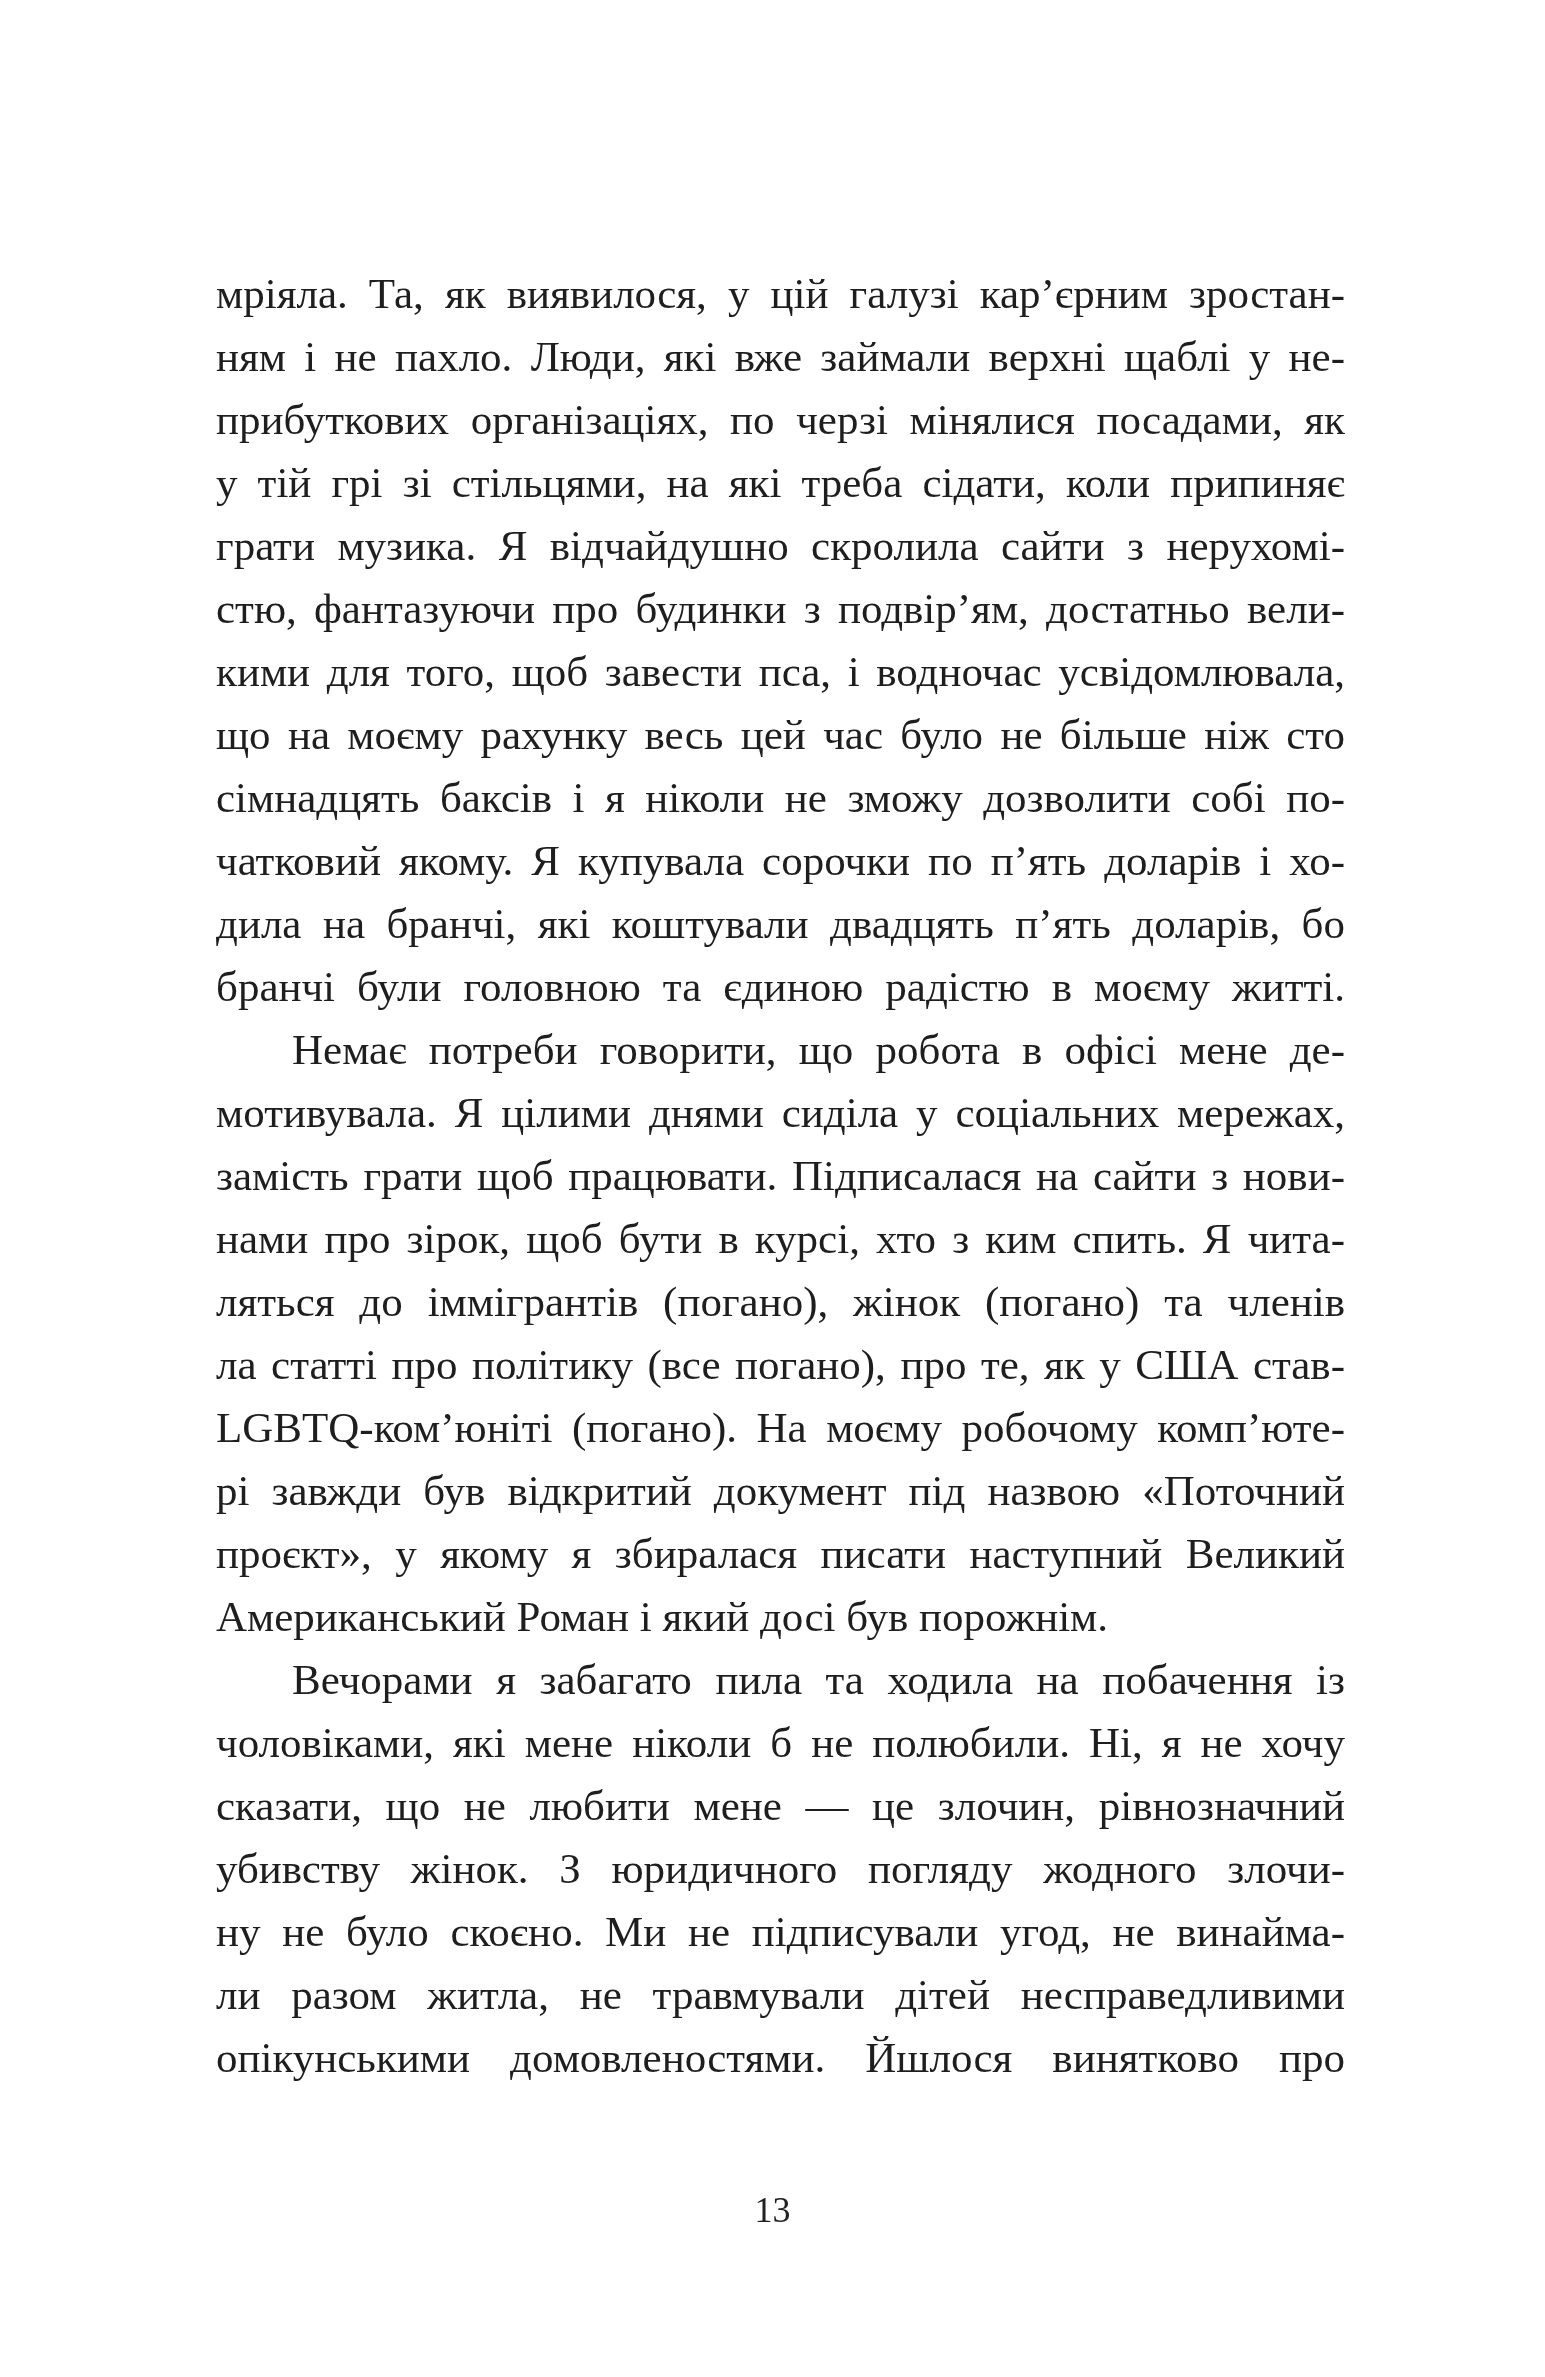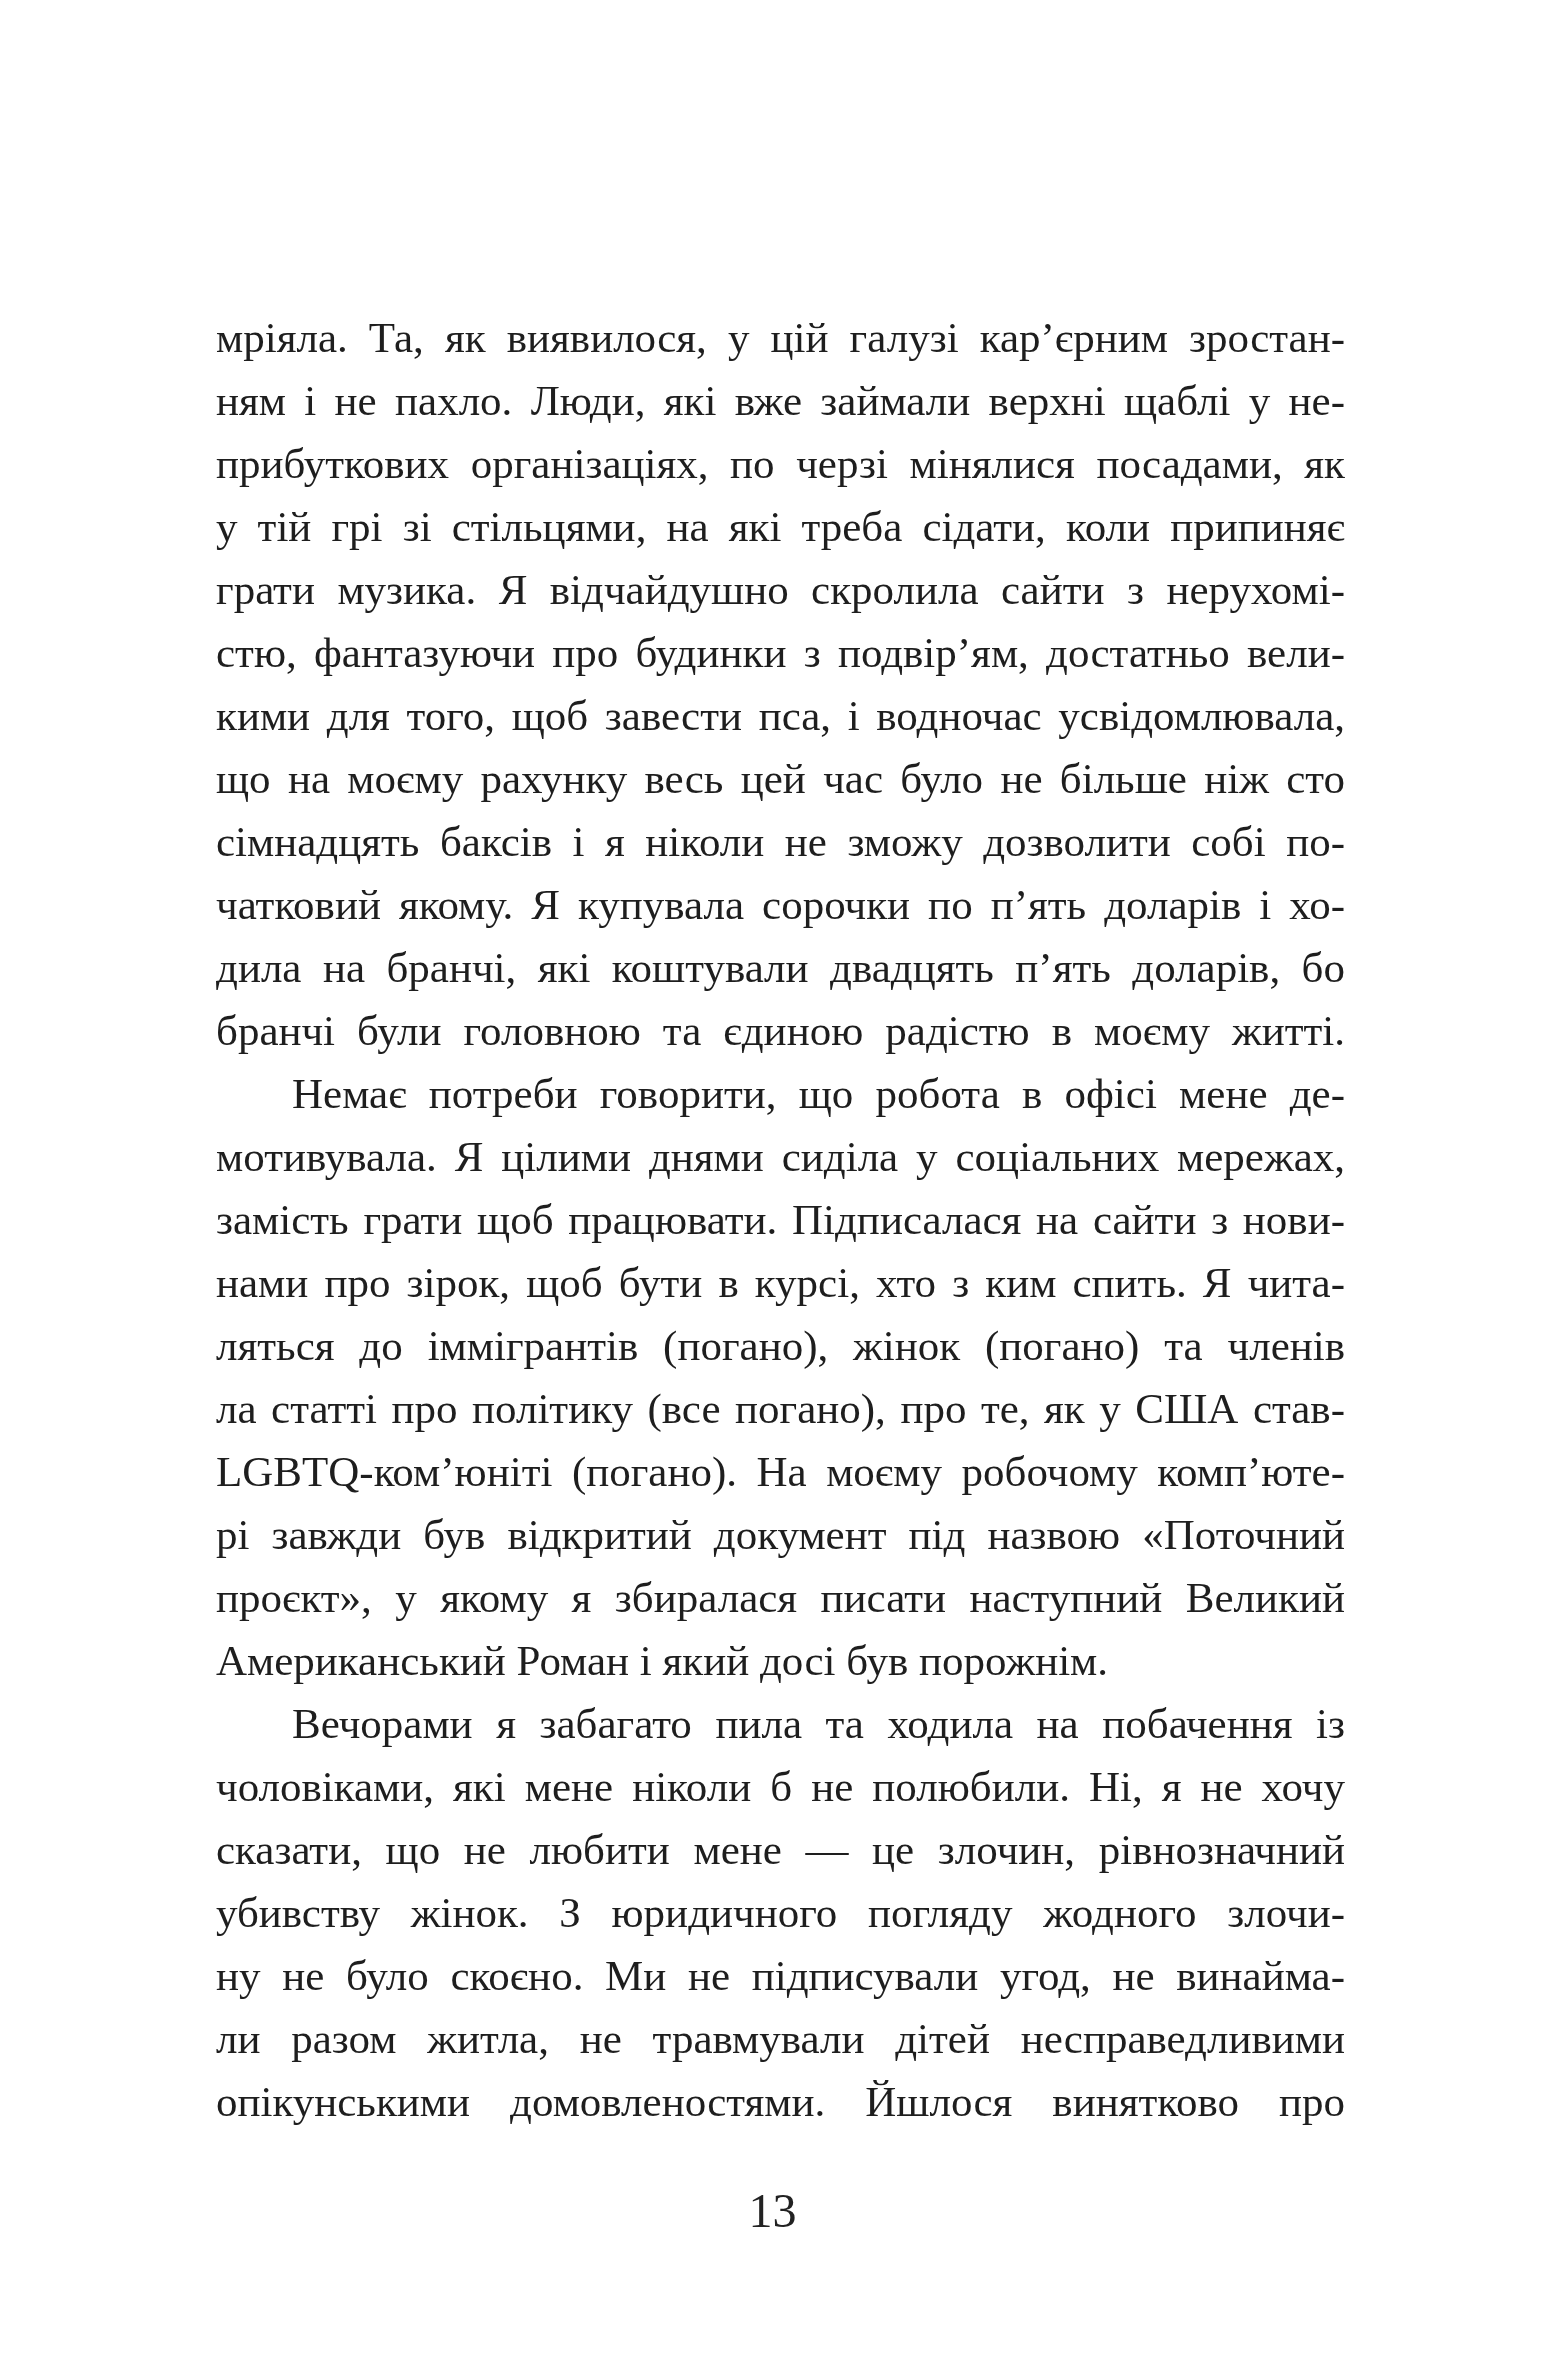--- a/index.html
+++ b/index.html
@@ -17,21 +17,20 @@
     overflow: hidden;
   }
   .text-column {
     position: absolute;
     top: 262px;
     left: 216px;
     width: 1129px;
     font-size: 43px;
     line-height: 63px;
     letter-spacing: 0;
-    margin-top: 44px;
   }
   .paragraph {
     margin: 0;
     padding: 0;
   }
   .line {
     text-align: justify;
     text-align-last: justify;
     text-justify: inter-word;
     white-space: normal;
@@ -42,21 +41,21 @@
   .line.para-end {
     text-align: left;
     text-align-last: left;
   }
   .page-number {
     position: absolute;
     top: 2192px;
     left: 0;
     width: 100%;
     text-align: center;
-    font-size: 48px;
+    font-size: 36px;
     line-height: 37px;
     color: #222222;
   }
 </style>
 </head>
 <body>
 
 <div>
 
   <main class="text-column">

